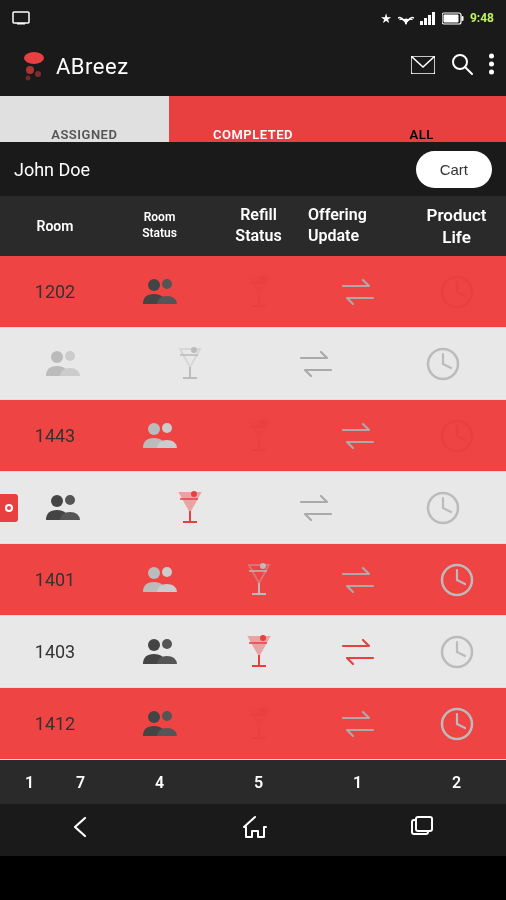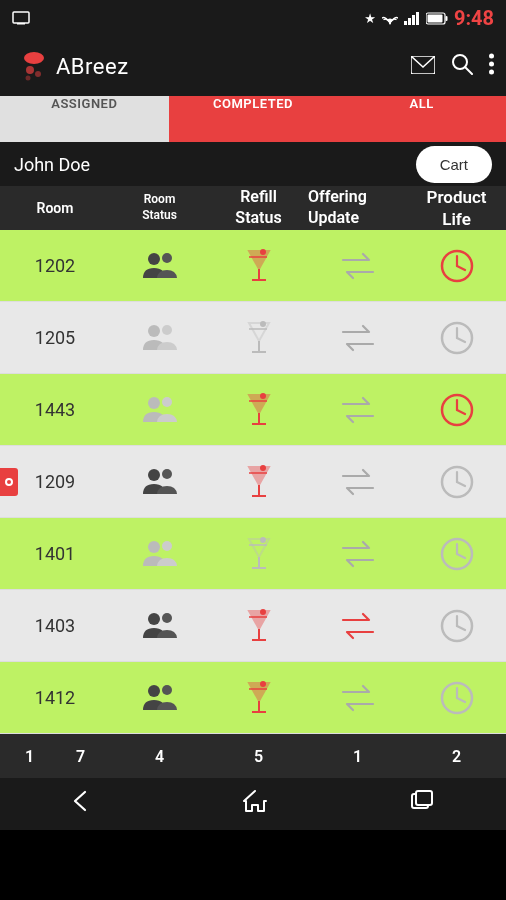--- a/index.html
+++ b/index.html
@@ -22,21 +22,21 @@
       padding: 0 12px;
       color: white;
     }
     .status-bar-left { display: flex; align-items: center; }
     .status-bar-right {
       display: flex;
       align-items: center;
       gap: 6px;
       font-size: 14px;
     }
-    .status-time { font-size: 20px; font-weight: bold; color: #ef4444; }
+    .status-time { font-size: 12px; font-weight: bold; color: #bef264; }
 
     
     .app-bar {
       height: 60px;
       background: #1a1a1a;
       display: flex;
       align-items: center;
       padding: 0 12px;
     }
     .app-logo {
@@ -66,43 +66,43 @@
 
     
     .tabs-bar {
       height: 46px;
       display: flex;
       background: #e0e0e0;
     }
     .tab {
       flex: 1;
       display: flex;
-      align-items: flex-start;
+      align-items: flex-end;
       justify-content: center;
       font-size: 13px;
       font-weight: 600;
       letter-spacing: 0.5px;
       cursor: pointer;
     }
     .tab-assigned {
       background: #e0e0e0;
       color: #555;
     }
     .tab-completed {
       background: #e84040;
       color: white;
     }
     .tab-all {
       background: #e84040;
-      color: #ffffff;
+      color: #000000;
     }
 
     
     .user-row {
-      height: 44px;
+      height: 54px;
       background: #1a1a1a;
       display: flex;
       align-items: center;
       justify-content: space-between;
       padding: 0 14px;
     }
     .user-name {
       color: white;
       font-size: 18px;
       font-weight: 400;
@@ -113,21 +113,21 @@
       border: none;
       border-radius: 20px;
       padding: 10px 24px;
       font-size: 15px;
       cursor: pointer;
       font-weight: 400;
     }
 
     
     .table-header {
-      height: 44px;
+      height: 60px;
       background: #2a2a2a;
       display: flex;
       align-items: center;
     }
     .col-room-h {
       width: 110px;
       text-align: center;
       color: white;
       font-size: 14px;
       font-weight: 600;
@@ -167,21 +167,21 @@
 
     
     .table-body { }
     .table-row {
       height: 72px;
       display: flex;
       align-items: center;
       border-bottom: 1px solid #ddd;
       position: relative;
     }
-    .row-light { background: #bef264; }
+    .row-light { background: #ef4444; }
     .row-dark { background: #e8e8e8; }
 
     .col-room {
       width: 110px;
       text-align: center;
       font-size: 18px;
       font-weight: 400;
       color: #333;
     }
     .col-icon {
@@ -385,21 +385,20 @@
     <div class="col-icon">
       <svg width="36" height="36" viewBox="0 0 36 36" fill="none">
     <circle cx="18" cy="18" r="15" stroke="#e84040" stroke-width="2.5"></circle>
     <line x1="18" y1="8" x2="18" y2="18" stroke="#e84040" stroke-width="2.2" stroke-linecap="round"></line>
     <line x1="18" y1="18" x2="26" y2="22" stroke="#e84040" stroke-width="2.2" stroke-linecap="round"></line>
   </svg>
     </div>
   </div>
     <div class="table-row row-dark">
 
-    <div class="col-room">1205</div>
     <div class="col-icon">
       <svg width="38" height="32" viewBox="0 0 38 32" fill="none">
     <circle cx="13" cy="9" r="6" fill="#bbb"></circle>
     <path d="M2 28 Q2 18 13 18 Q24 18 24 28" fill="#bbb"></path>
     <circle cx="26" cy="8" r="5" fill="#ccc"></circle>
     <path d="M16 28 Q17 20 26 20 Q35 20 36 28" fill="#ccc"></path>
   </svg>
     </div>
     <div class="col-icon">
       <svg width="28" height="38" viewBox="0 0 28 38" fill="none">
@@ -455,21 +454,20 @@
     <circle cx="18" cy="18" r="15" stroke="#e84040" stroke-width="2.5"></circle>
     <line x1="18" y1="8" x2="18" y2="18" stroke="#e84040" stroke-width="2.2" stroke-linecap="round"></line>
     <line x1="18" y1="18" x2="26" y2="22" stroke="#e84040" stroke-width="2.2" stroke-linecap="round"></line>
   </svg>
     </div>
   </div>
     <div class="table-row row-dark">
     <div class="door-hanger">
       <div class="door-hanger-circle"></div>
     </div>
-    <div class="col-room">1209</div>
     <div class="col-icon">
       <svg width="38" height="32" viewBox="0 0 38 32" fill="none">
     <circle cx="13" cy="9" r="6" fill="#444"></circle>
     <path d="M2 28 Q2 18 13 18 Q24 18 24 28" fill="#444"></path>
     <circle cx="26" cy="8" r="5" fill="#555"></circle>
     <path d="M16 28 Q17 20 26 20 Q35 20 36 28" fill="#555"></path>
   </svg>
     </div>
     <div class="col-icon">
       <svg width="28" height="38" viewBox="0 0 28 38" fill="none">

